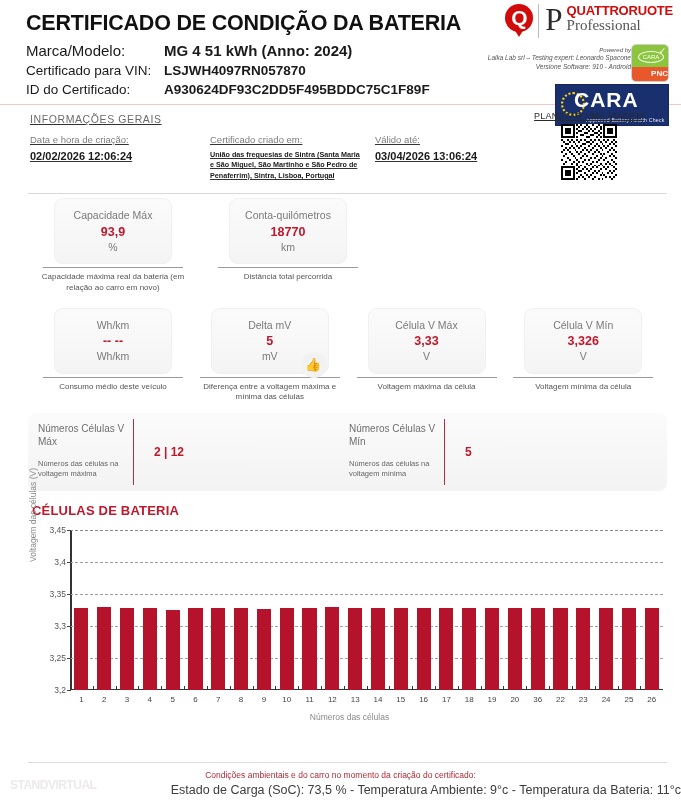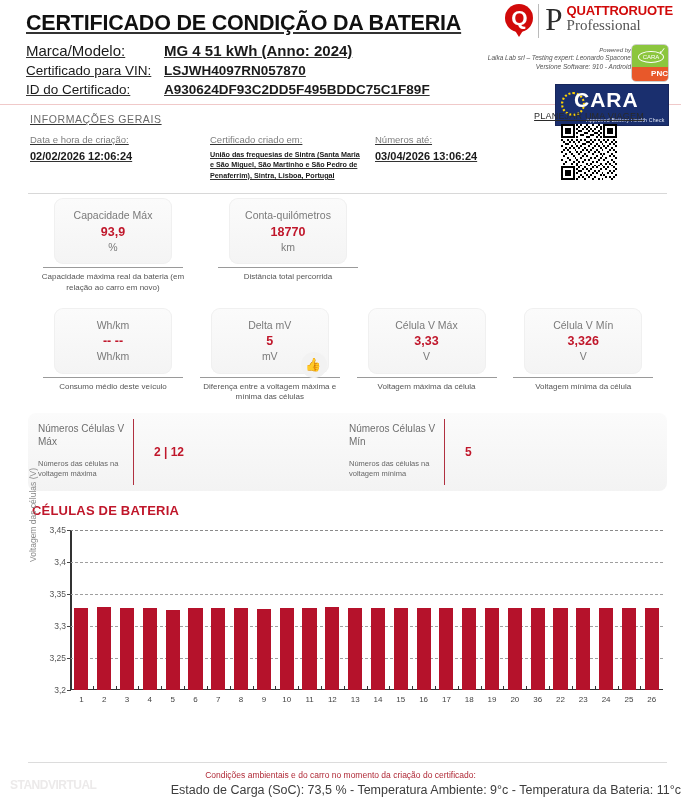--- a/index.html
+++ b/index.html
@@ -7,21 +7,21 @@
   body {
     width: 681px; height: 808px;
     background: #ffffff;
     font-family: "Liberation Sans", sans-serif;
     color: #333;
     overflow: hidden;
     position: relative;
   }
 
   
-  .header { position: relative; height: 104px; padding: 8px 0 0 26px; text-decoration: underline; }
+  .header { position: relative; height: 104px; padding: 8px 0 0 26px; }
   .doc-title {
     font-size: 21.5px; font-weight: bold; color: #111;
     letter-spacing: -0.2px; line-height: 1.05; margin: 4px 0 5px 0;
   }
   .id-rows { font-size: 13.5px; color: #1a1a1a; line-height: 1.42; }
   .id-row { display: flex; }
   .id-label { width: 138px; flex: none; font-weight: 400; }
   .id-label.big { font-size: 15px; }
   .id-value { font-weight: bold; }
   .id-value.big { font-size: 15px; }
@@ -221,21 +221,21 @@
   <div class="info-cols">
     <div class="info-col c1">
       <div class="info-lbl">Data e hora de criação:</div>
       <div class="info-val">02/02/2026 12:06:24</div>
     </div>
     <div class="info-col c2">
       <div class="info-lbl">Certificado criado em:</div>
       <div class="info-val small">União das freguesias de Sintra (Santa Maria e São Miguel, São Martinho e São Pedro de Penaferrim), Sintra, Lisboa, Portugal</div>
     </div>
     <div class="info-col c3">
-      <div class="info-lbl">Números até:</div>
+      <div class="info-lbl">Válido até:</div>
       <div class="info-val">03/04/2026 13:06:24</div>
     </div>
   </div>
   <div class="qr-wrap">
     <span class="qr-link">PLANEJAR UMA VIAGEM</span>
     <svg class="qr-code" viewBox="0 0 29 29" shape-rendering="crispEdges">
       <rect width="29" height="29" fill="#fff"></rect>
       <g fill="#000">
         <rect x="0" y="0" width="7" height="1"></rect>
           <rect x="0" y="6" width="7" height="1"></rect>
@@ -696,20 +696,21 @@
       <div class="xtick">18</div>
       <div class="xtick">19</div>
       <div class="xtick">20</div>
       <div class="xtick">36</div>
       <div class="xtick">22</div>
       <div class="xtick">23</div>
       <div class="xtick">24</div>
       <div class="xtick">25</div>
       <div class="xtick">26</div>
     </div>
+  <div class="xlabel">Números das células</div>
 </div>
 
 <div class="footer">
   <div class="hr"></div>
   <div class="foot-note">Condições ambientais e do carro no momento da criação do certificado:</div>
   <div class="foot-main">Estado de Carga (SoC): 73,5 % - Temperatura Ambiente: 9°c - Temperatura da Bateria: 11°c</div>
   <div class="watermark">STANDVIRTUAL</div>
 </div>
 
 </body></html>

